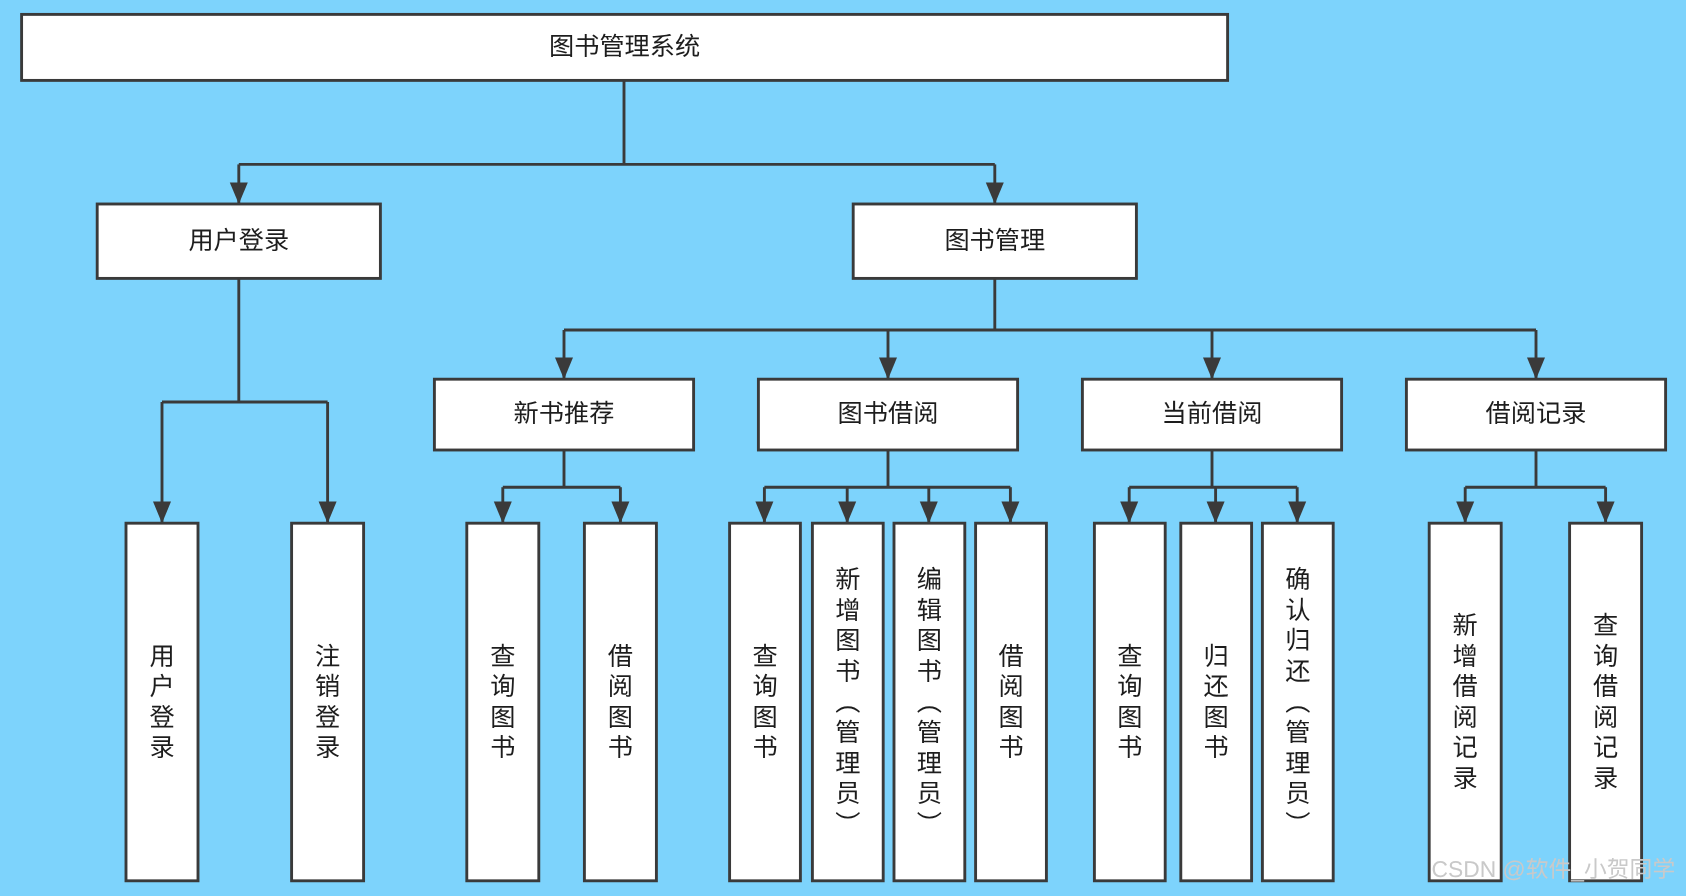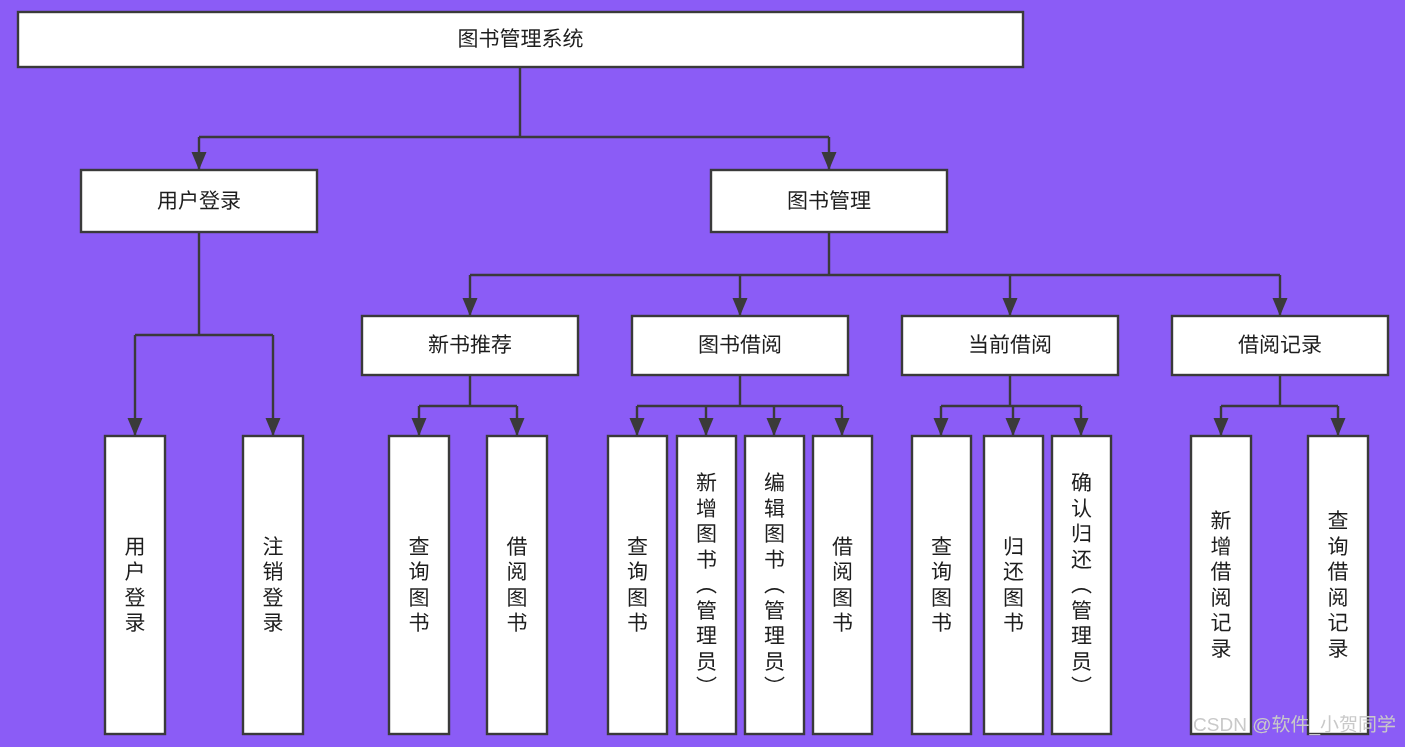--- a/index.html
+++ b/index.html
@@ -8,21 +8,21 @@
     padding: 0;
     background: #ffffff;
   }
   body {
     font-family: "Liberation Sans", "DejaVu Sans", sans-serif;
   }
   #diagram-root {
     position: relative;
     width: 1405px;
     height: 747px;
-    background: #8b5cf6;
+    background: #7dd3fc;
     overflow: hidden;
   }
   svg.diagram-canvas {
     position: absolute;
     left: 0;
     top: 0;
     width: 1405px;
     height: 747px;
     display: block;
   }

